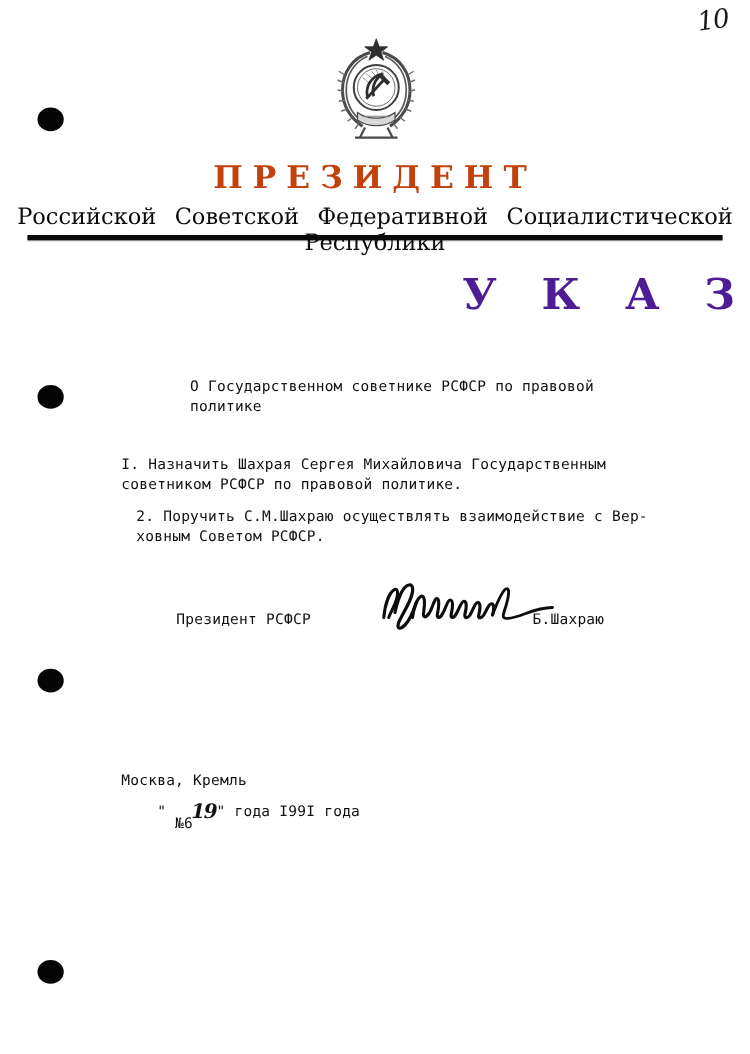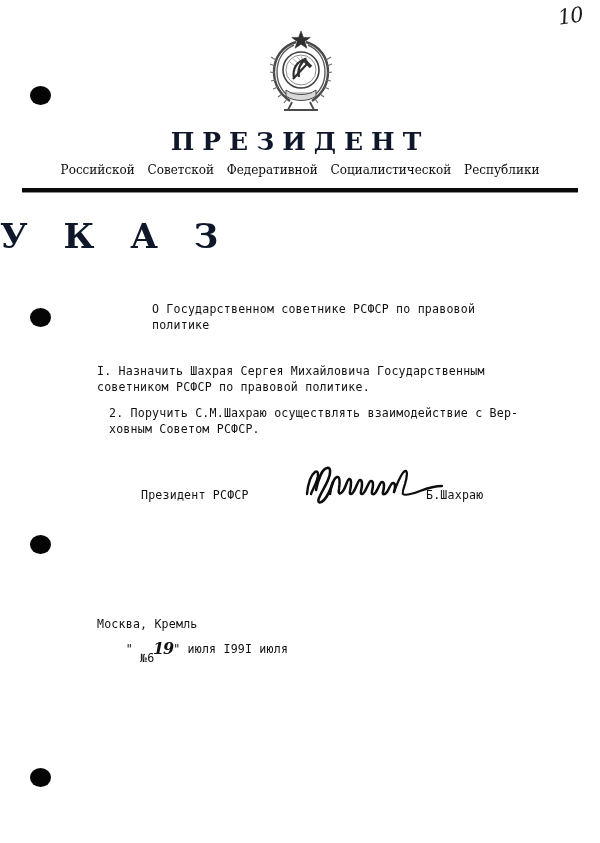--- a/index.html
+++ b/index.html
@@ -63,26 +63,26 @@
     left: 0;
     width: 600px;
     text-align: center;
   }
   #masthead-title {
     font-family: "DejaVu Serif", serif;
     font-weight: bold;
     font-size: 25px;
     letter-spacing: 8px;
     line-height: 1.1;
-    color: #0f172a;
+    color: #c2410c;
   }
   #masthead-subtitle {
     margin-top: 7px;
     font-family: "DejaVu Serif", serif;
-    font-size: 12px;
+    font-size: 18px;
     word-spacing: 9px;
     color: #0b0b0b;
   }
 
   
   #header-rule {
     position: absolute;
     top: 188px;
     left: 22px;
     width: 556px;
@@ -90,26 +90,26 @@
     background: #0a0a0a;
     box-shadow: 0 1px 0 rgba(0,0,0,0.45);
   }
 
   
   #decree-title {
     position: absolute;
     top: 216px;
     left: 0;
     width: 600px;
-    text-align: left;
+    text-align: right;
     font-family: "DejaVu Serif", serif;
     font-weight: bold;
     font-size: 34px;
     letter-spacing: 12px;
-    color: #0f172a;
+    color: #4c1d95;
   }
 
   
   .tw {
     font-family: "DejaVu Sans Mono", monospace;
     font-size: 11.6px;
     line-height: 16px;
     color: #111111;
     letter-spacing: 0.2px;
   }
@@ -299,17 +299,17 @@
                    C101,30 100,33 101,34 C103,36 110,34 118,31
                    C126,28 134,26 140,26" stroke-width="2.3"></path>
         </g>
       </svg>
     </div>
     <div id="signatory-name" class="tw">Б.Шахраю</div>
   </div>
 
   <div id="place-line" class="tw">Москва, Кремль</div>
   <div id="date-line" class="tw">
-    <span>"</span><span id="date-day-handwritten">19</span><span>"</span><span> июля I99I июля</span>
+    <span>"</span><span id="date-day-handwritten">19</span><span>"</span><span> года I99I года</span>
   </div>
   <div id="number-line" class="tw">№6</div>
 
 </div>
 
 </body></html>

